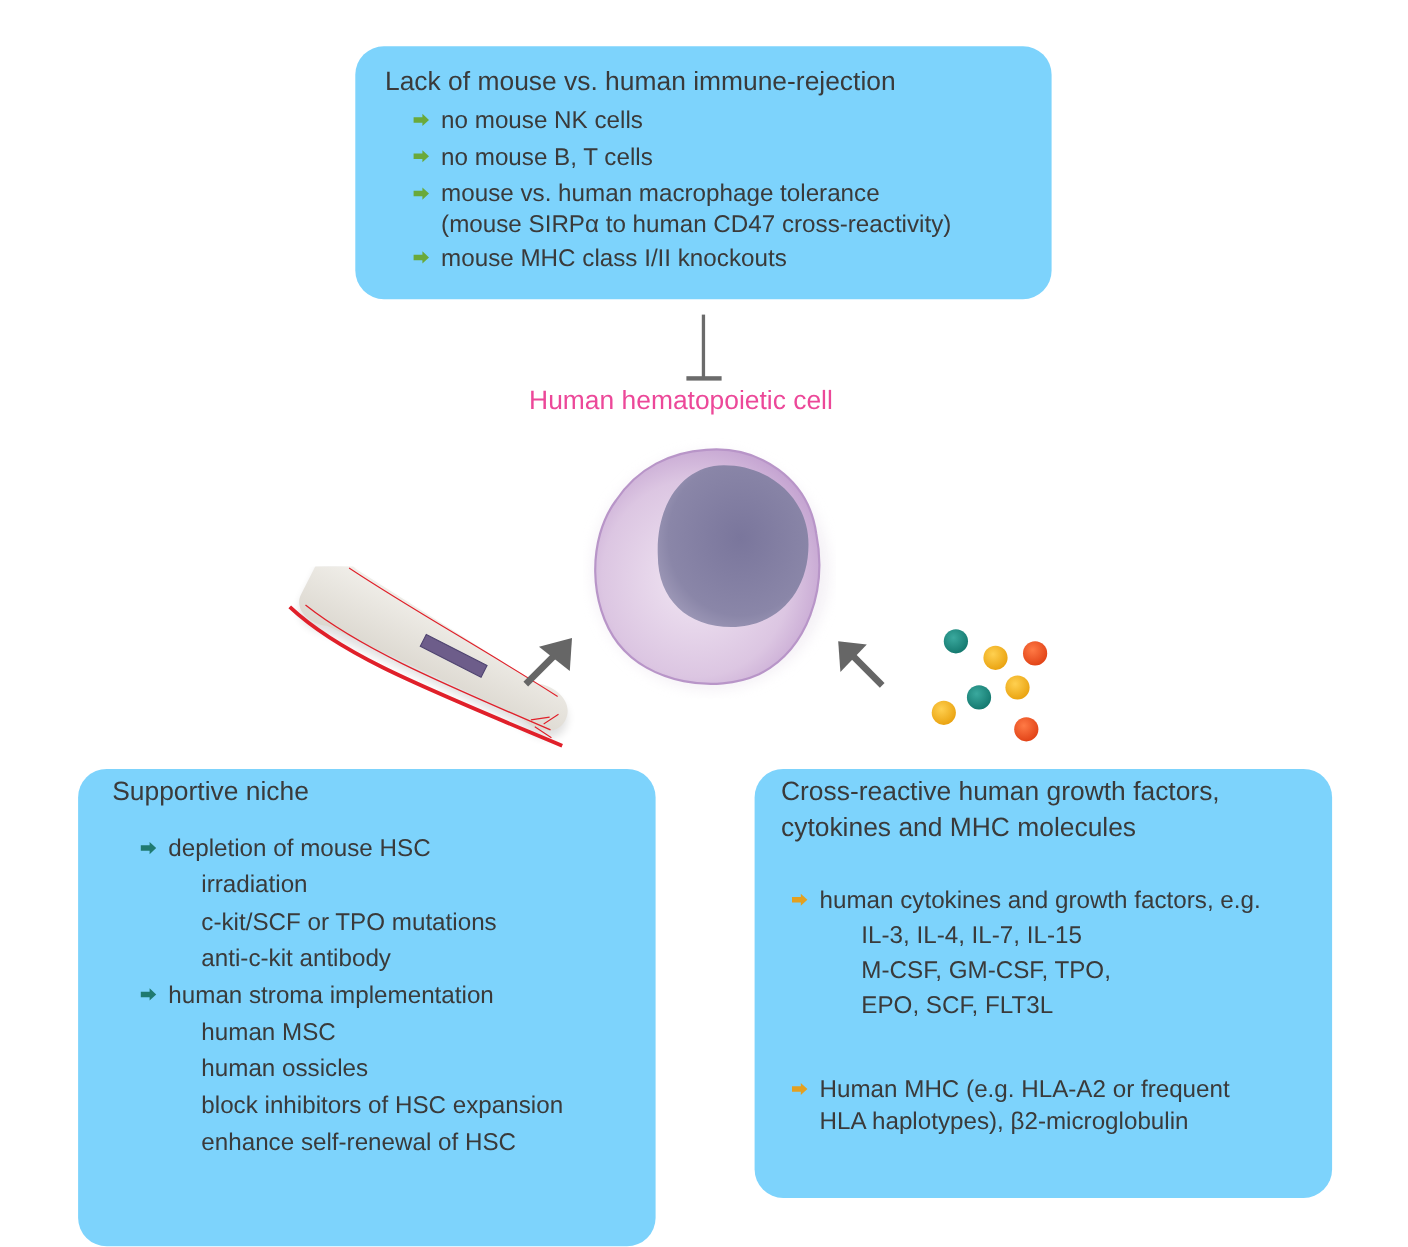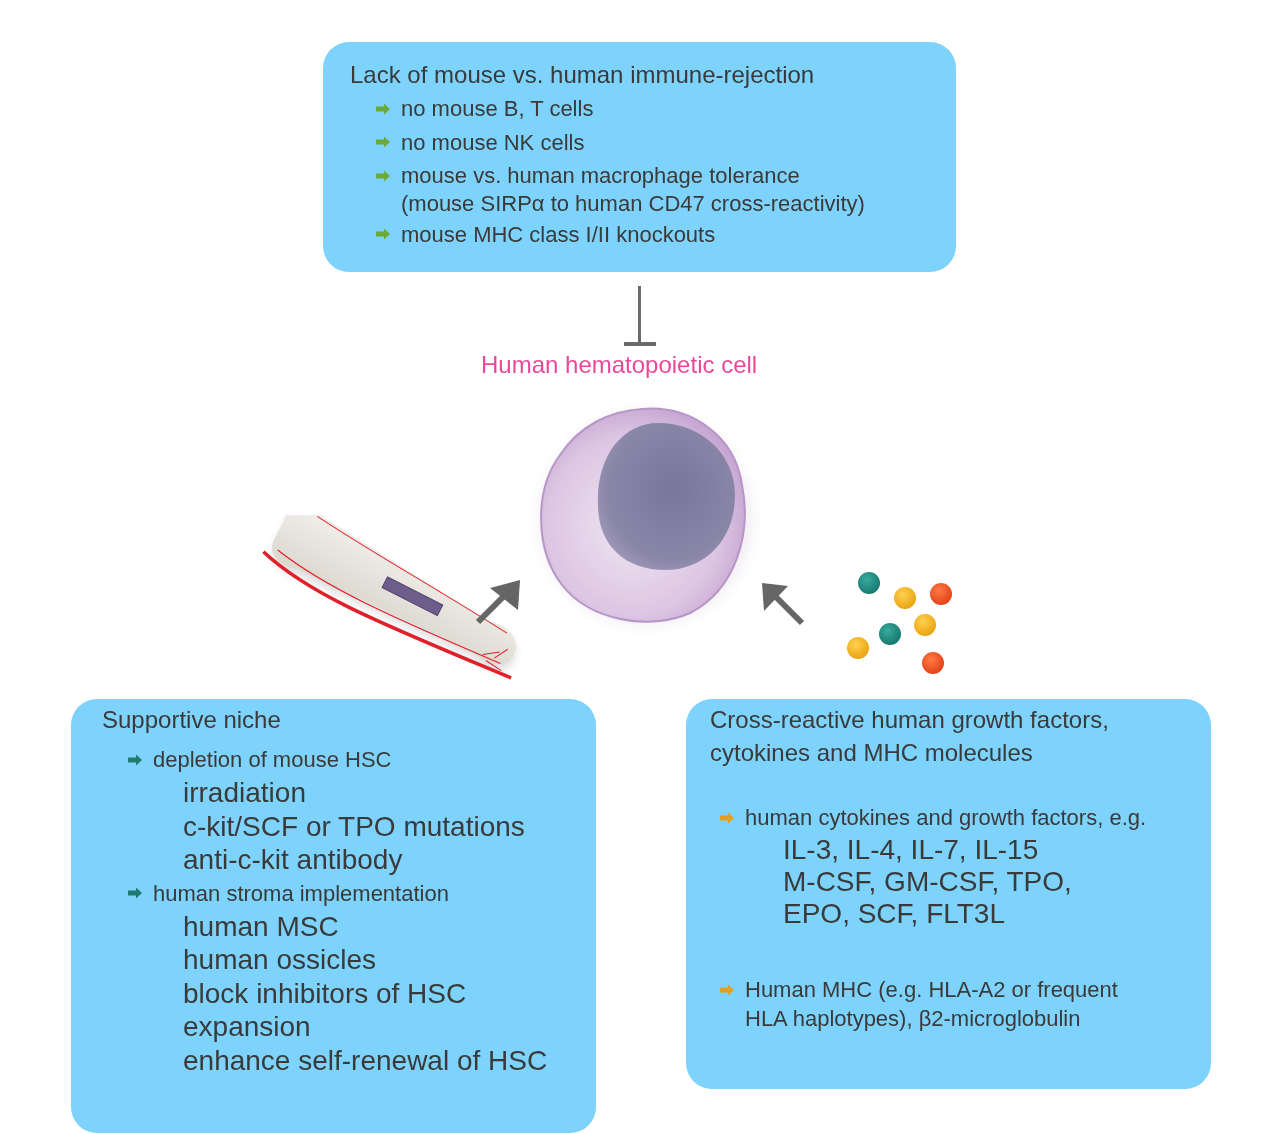--- a/index.html
+++ b/index.html
@@ -2,27 +2,27 @@
 <html><head>
 <meta charset="utf-8">
 <style>
   html, body { margin: 0; padding: 0; background: #ffffff; }
   body { width: 1280px; height: 1134px; position: relative; overflow: hidden;
          font-family: "Liberation Sans", sans-serif; color: #3a3a3a; }
   .box { position: absolute; background: #7dd3fc; border-radius: 26px; box-sizing: border-box; }
   .box-title { font-size: 24px; line-height: 33px; color: #3a3a3a; }
   .bullet { display: flex; align-items: flex-start; font-size: 22px; line-height: 33px; }
   .arrow-bullet { width: 18px; flex: 0 0 18px; height: 33px; margin-right: 8px; display: inline-flex; align-items: center; }
-  .sub { font-size: 28px; line-height: 33.5px; }
+  .sub { font-size: 22px; line-height: 33.5px; }
   #top-box { left: 323px; top: 42px; width: 633px; height: 230px; padding: 16px 26px 0 27px; }
   #top-box .list { margin-top: 1px; padding-left: 25px; }
   #top-box .bullet { line-height: 33.5px; }
   #top-box .cont { padding-left: 26px; font-size: 22px; line-height: 29px; margin-top: -4px; margin-bottom: 0px; }
   #left-box { left: 71px; top: 699px; width: 525px; height: 434px; padding: 4px 20px 0 31px; }
-  #left-box .list { padding-left: 25px; margin-top: 7px; }
+  #left-box .list { padding-left: 25px; margin-top: 18px; }
   #left-box .sub { padding-left: 56px; }
   #right-box { left: 686px; top: 699px; width: 525px; height: 390px; padding: 4px 14px 0 24px; }
   #right-box .list { padding-left: 9px; margin-top: 32px; }
   #right-box .sub { padding-left: 64px; line-height: 32px; }
   #right-box .cont { padding-left: 26px; font-size: 22px; line-height: 30px; margin-top: -2px; }
   #inhibit { position: absolute; left: 638px; top: 286px; width: 3px; height: 58px; background: #6b6b6b; }
   #inhibit-bar { position: absolute; left: 624px; top: 342px; width: 32px; height: 4px; background: #6b6b6b; }
   #cell-label { position: absolute; left: 481px; top: 349px; font-size: 24px; line-height: 32px; color: #ec4899; }
   #cell { position: absolute; left: 530px; top: 395px; }
   #bone { position: absolute; left: 245px; top: 515px; }
@@ -35,29 +35,29 @@
 
 <div class="box" id="top-box">
   <div class="box-title">Lack of mouse vs. human immune-rejection</div>
   <div class="list">
     <div class="bullet">
       <span class="arrow-bullet">
           <svg width="16" height="12" viewBox="0 0 16 12">
             <path d="M1 3.5h8V0.5l6 5.5-6 5.5V8.5H1z" fill="#6aa93a"></path>
           </svg>
         </span>
+      <span>no mouse NK cells</span>
+    </div>
+    <div class="bullet">
+      <span class="arrow-bullet">
+          <svg width="16" height="12" viewBox="0 0 16 12">
+            <path d="M1 3.5h8V0.5l6 5.5-6 5.5V8.5H1z" fill="#6aa93a"></path>
+          </svg>
+        </span>
       <span>no mouse B, T cells</span>
-    </div>
-    <div class="bullet">
-      <span class="arrow-bullet">
-          <svg width="16" height="12" viewBox="0 0 16 12">
-            <path d="M1 3.5h8V0.5l6 5.5-6 5.5V8.5H1z" fill="#6aa93a"></path>
-          </svg>
-        </span>
-      <span>no mouse NK cells</span>
     </div>
     <div class="bullet">
       <span class="arrow-bullet">
           <svg width="16" height="12" viewBox="0 0 16 12">
             <path d="M1 3.5h8V0.5l6 5.5-6 5.5V8.5H1z" fill="#6aa93a"></path>
           </svg>
         </span>
       <span>mouse vs. human macrophage tolerance</span>
     </div>
     <div class="cont">(mouse SIRPα to human CD47 cross-reactivity)</div>

